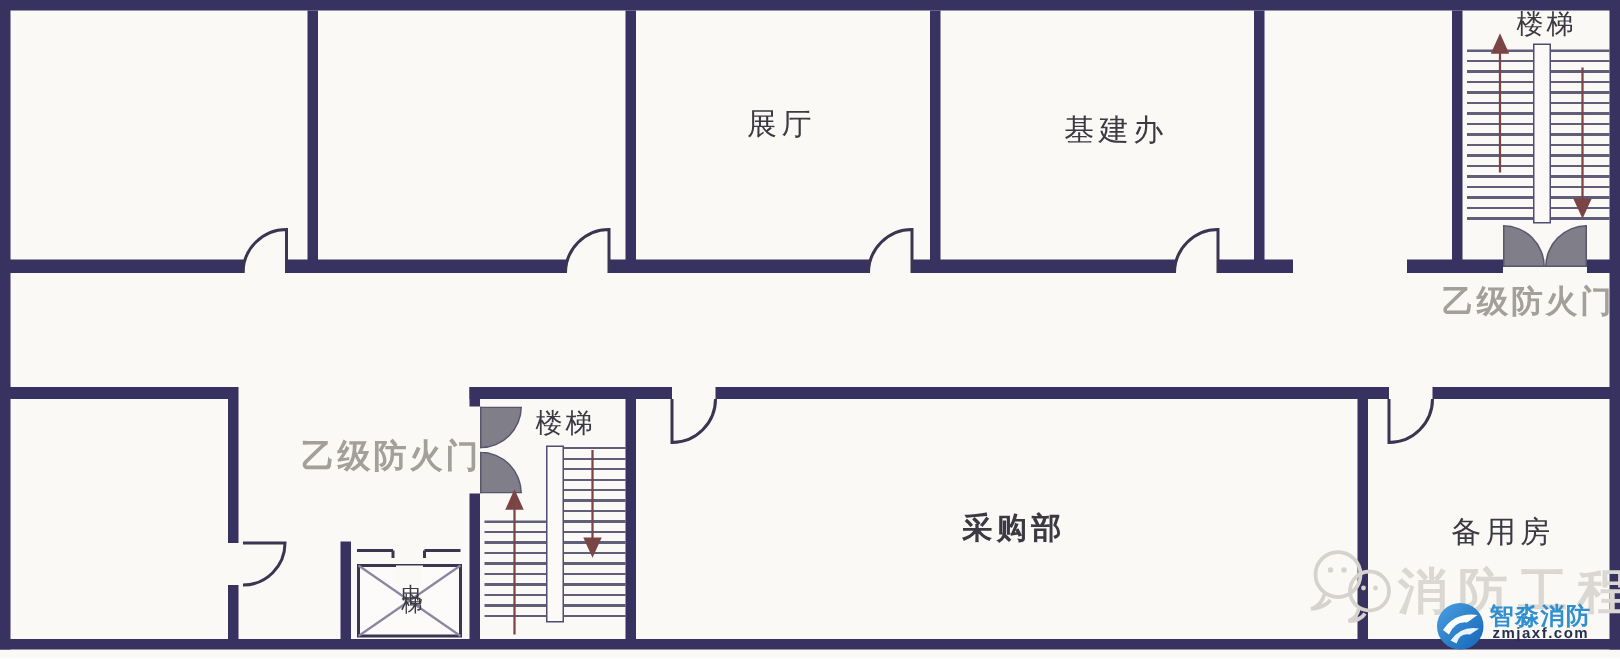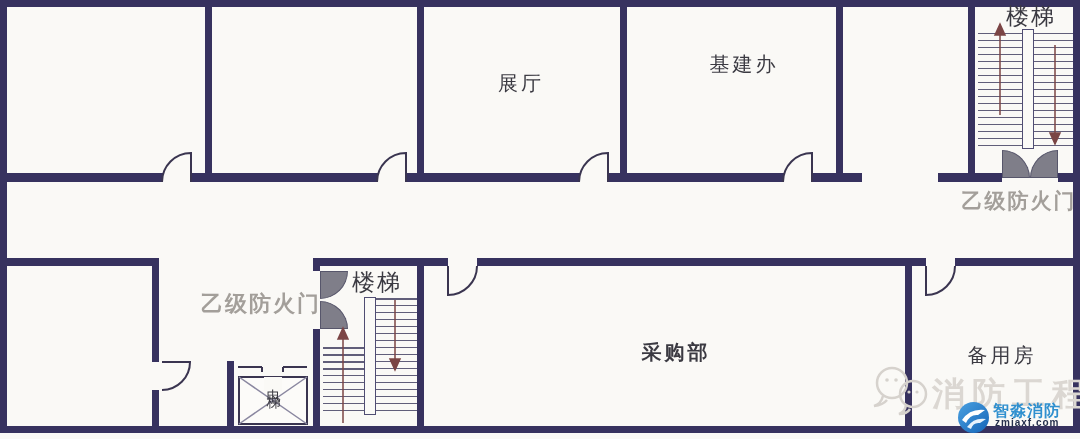--- a/index.html
+++ b/index.html
@@ -16,21 +16,21 @@
   html,body{margin:0;padding:0;background:#fff;}
   .stage{
     position:relative;width:1080px;height:439px;background:var(--bg);
     overflow:hidden;font-family:"Liberation Serif","DejaVu Serif",serif;
   }
   .wall{position:absolute;background:var(--wall);}
   .label{
     position:absolute;color:var(--label);font-size:20px;letter-spacing:3px;
     white-space:nowrap;transform:translate(-50%,-50%);
   }
-  .label.small{font-size:23px;letter-spacing:2px;}
+  .label.small{font-size:18px;letter-spacing:2px;}
   .gray-label{
     position:absolute;color:var(--gray-label);font-size:22px;letter-spacing:2px;
     white-space:nowrap;transform:translate(-50%,-50%);
     font-family:"Liberation Sans","DejaVu Sans",sans-serif;
     font-weight:bold;
   }
   .flight{
     position:absolute;
     background:repeating-linear-gradient(to bottom,var(--tread) 0,var(--tread) 1.5px,transparent 1.5px,transparent 7px);
   }
@@ -129,21 +129,21 @@
       <path d="M 1055 45 L 1055 135" fill="none"></path>
       <polygon points="1050,133 1060,133 1055,144"></polygon>
       <path d="M 343 423 L 343 337" fill="none"></path>
       <polygon points="338,339 348,339 343,328"></polygon>
       <path d="M 395 300 L 395 361" fill="none"></path>
       <polygon points="390,359 400,359 395,370"></polygon>
     </g>
   </svg>
 
   <div class="label" style="left:521px;top:83px;">展厅</div>
-  <div class="label" style="left:744px;top:64px;">基建办</div>
+  <div class="label" style="left:744px;top:87px;">基建办</div>
   <div class="label" style="left:676px;top:352px;font-weight:bold;">采购部</div>
   <div class="label" style="left:1002px;top:355px;">备用房</div>
 
   <div class="label small" style="left:1031px;top:16px;">楼梯</div>
   <div class="label small" style="left:377px;top:282px;">楼梯</div>
 
   <div class="gray-label" style="left:1019px;top:201px;font-size:21px;">乙级防火门</div>
   <div class="gray-label" style="left:261px;top:304px;">乙级防火门</div>
 
   <div class="elev-label" style="left:273px;top:377px;">电梯</div>

